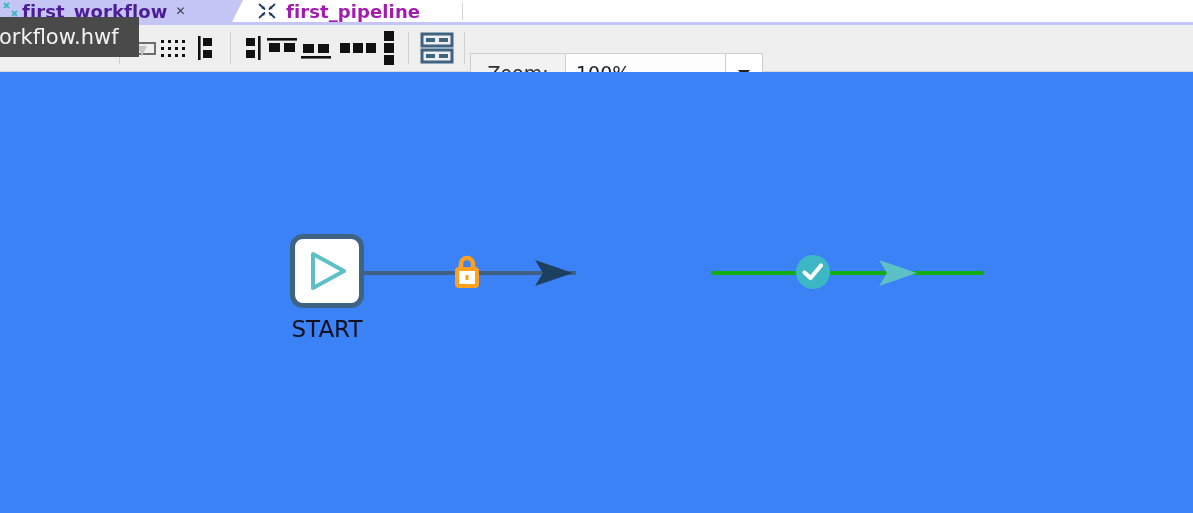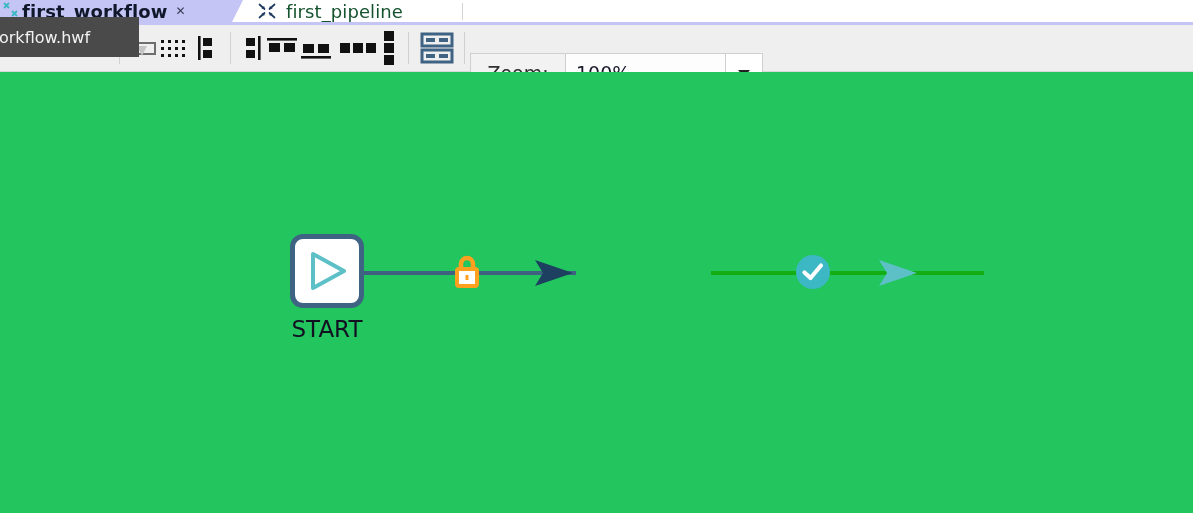--- a/index.html
+++ b/index.html
@@ -22,22 +22,22 @@
     content:"";position:absolute;right:-11px;top:0;width:0;height:0;
     border-left:11px solid #c5c5f5;border-bottom:22px solid transparent;
   }
   .tab-inactive{
     left:243px;width:220px;background:#ffffff;padding-left:14px;
   }
   .tab-sep{position:absolute;left:462px;top:3px;width:1px;height:17px;background:#d4d4d4;}
   .tab-label{
     font-size:18px;color:#2b2b4a;white-space:nowrap;letter-spacing:.1px;
   }
-  .tab-active .tab-label{font-weight:bold;color:#0f172a;}
-  .tab-inactive .tab-label{font-weight:normal;color:#14532d;}
+  .tab-active .tab-label{font-weight:bold;color:#4c1d95;}
+  .tab-inactive .tab-label{font-weight:bold;color:#a21caf;}
   .tab-close{
     margin-left:8px;font-size:12px;color:#3a3a55;line-height:1;
   }
   .tab-icon{display:inline-flex;margin-right:9px;}
 
   
   .lav-rule{position:absolute;left:0;top:22px;width:1193px;height:3px;background:#c5c5f5;}
 
   
   .toolbar{position:absolute;left:0;top:25px;width:1193px;height:46px;background:#efefef;
@@ -65,24 +65,24 @@
   }
   .caret{width:0;height:0;border-left:6px solid transparent;border-right:6px solid transparent;
          border-top:7px solid #202020;}
 
   
   .tooltip{
     position:absolute;left:-9px;top:17px;width:148px;height:40px;
     background:#4a4a4a;display:flex;align-items:center;padding-left:8px;
     box-sizing:border-box;z-index:50;
   }
-  .tooltip-text{font-size:16px;color:#f2f2f2;white-space:nowrap;}
-
-  
-  .canvas{position:absolute;left:0;top:72px;width:1193px;height:441px;background:#22c55e;}
+  .tooltip-text{font-size:21px;color:#f2f2f2;white-space:nowrap;}
+
+  
+  .canvas{position:absolute;left:0;top:72px;width:1193px;height:441px;background:#3b82f6;}
 
   .node{position:absolute;}
   .node-box{
     width:74px;height:74px;box-sizing:border-box;
     border:5px solid #3f6382;border-radius:13px;background:#ffffff;
     display:flex;align-items:center;justify-content:center;
   }
   .node-label{
     position:absolute;left:50%;transform:translateX(-50%);top:82px;
     font-size:23px;color:#111122;white-space:nowrap;

